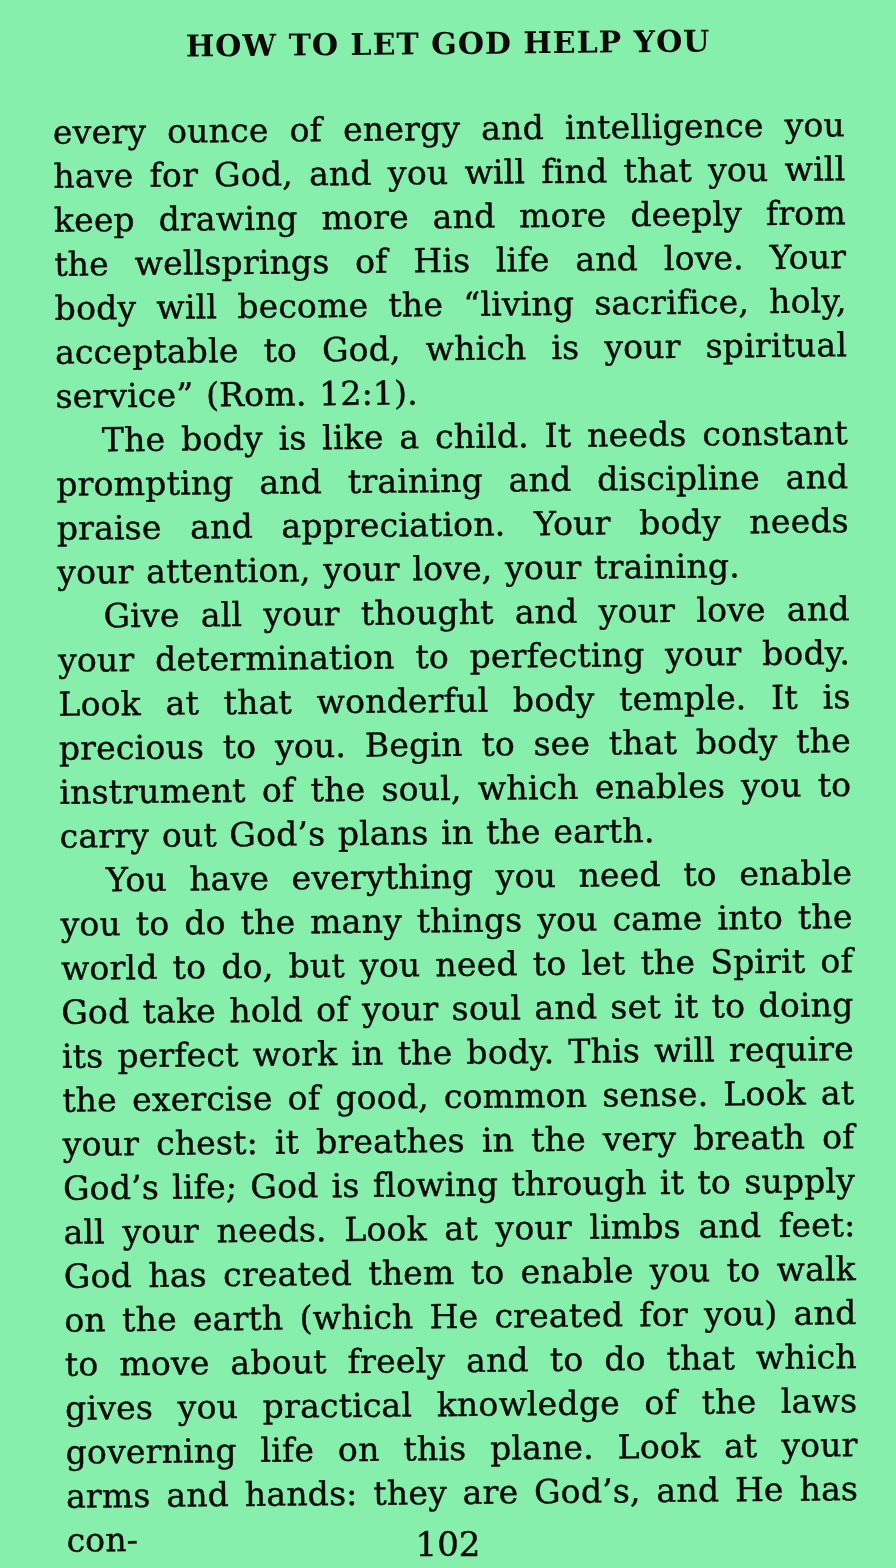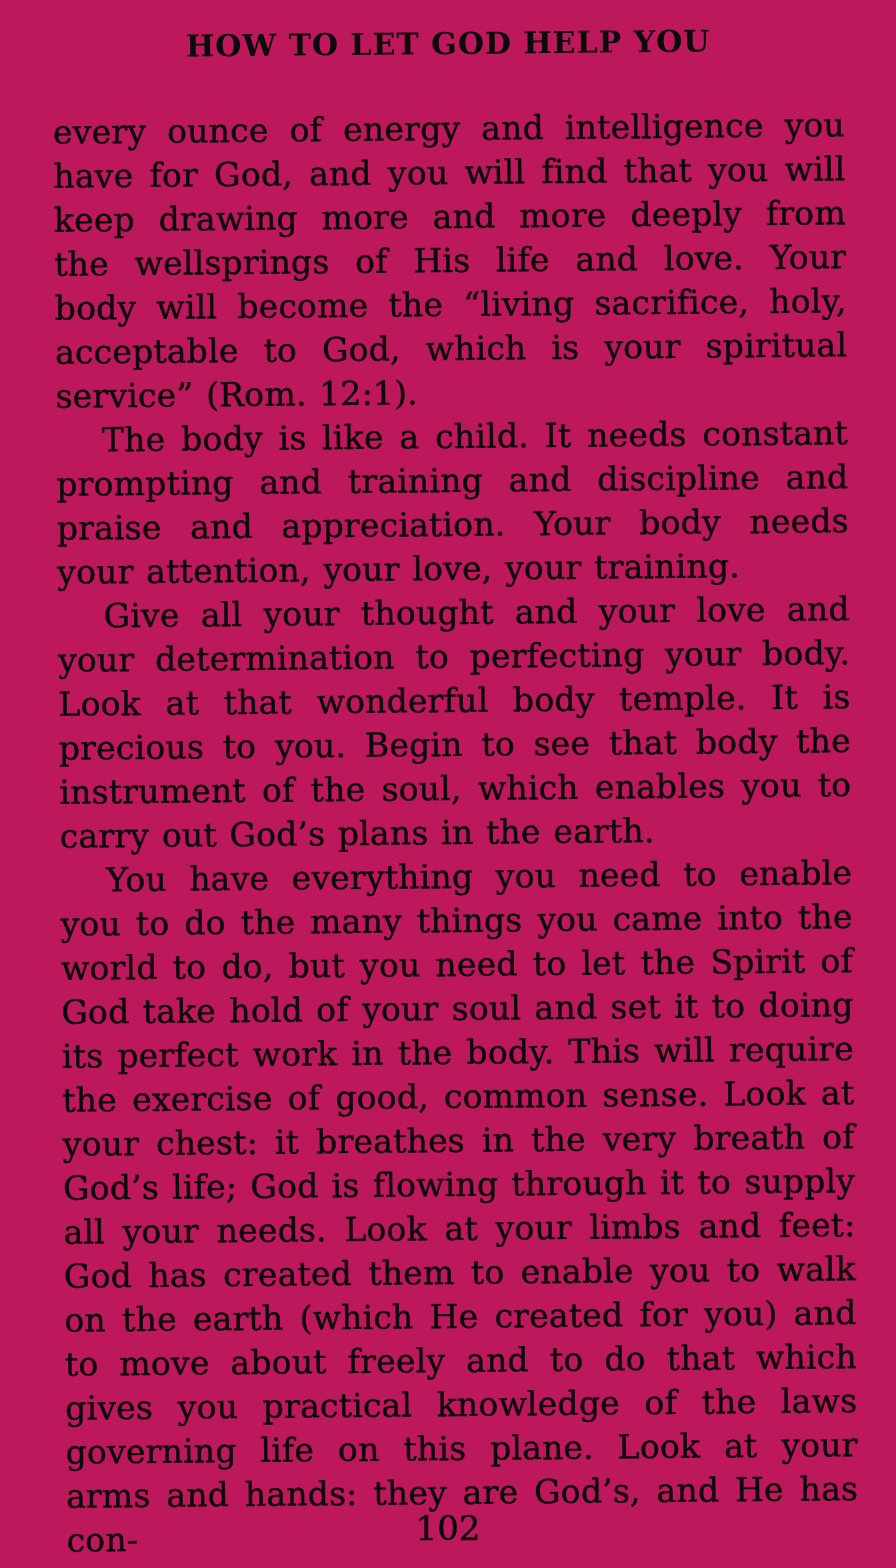--- a/index.html
+++ b/index.html
@@ -4,21 +4,21 @@
 <style>
   html, body {
     margin: 0;
     padding: 0;
     background: #ffffff;
   }
   .page {
     position: relative;
     width: 896px;
     height: 1568px;
-    background: #be185d;
+    background: #86efac;
     overflow: hidden;
     font-family: "DejaVu Serif", "Liberation Serif", serif;
     color: #0b0b0b;
   }
   
   .scan {
     position: absolute;
     left: 52px;
     top: 26px;
     width: 792px;
@@ -42,21 +42,21 @@
     word-spacing: 2px;
     -webkit-text-stroke: 0.45px #0b0b0b;
   }
   .bodytext p.indent {
     text-indent: 46px;
   }
   .folio {
     position: absolute;
     left: 0;
     right: 0;
-    bottom: 20px;
+    bottom: 4px;
     text-align: center;
     font-size: 34px;
     -webkit-text-stroke: 0.45px #0b0b0b;
   }
 </style>
 </head>
 <body>
 
 <div class="page">
   <div class="scan">

